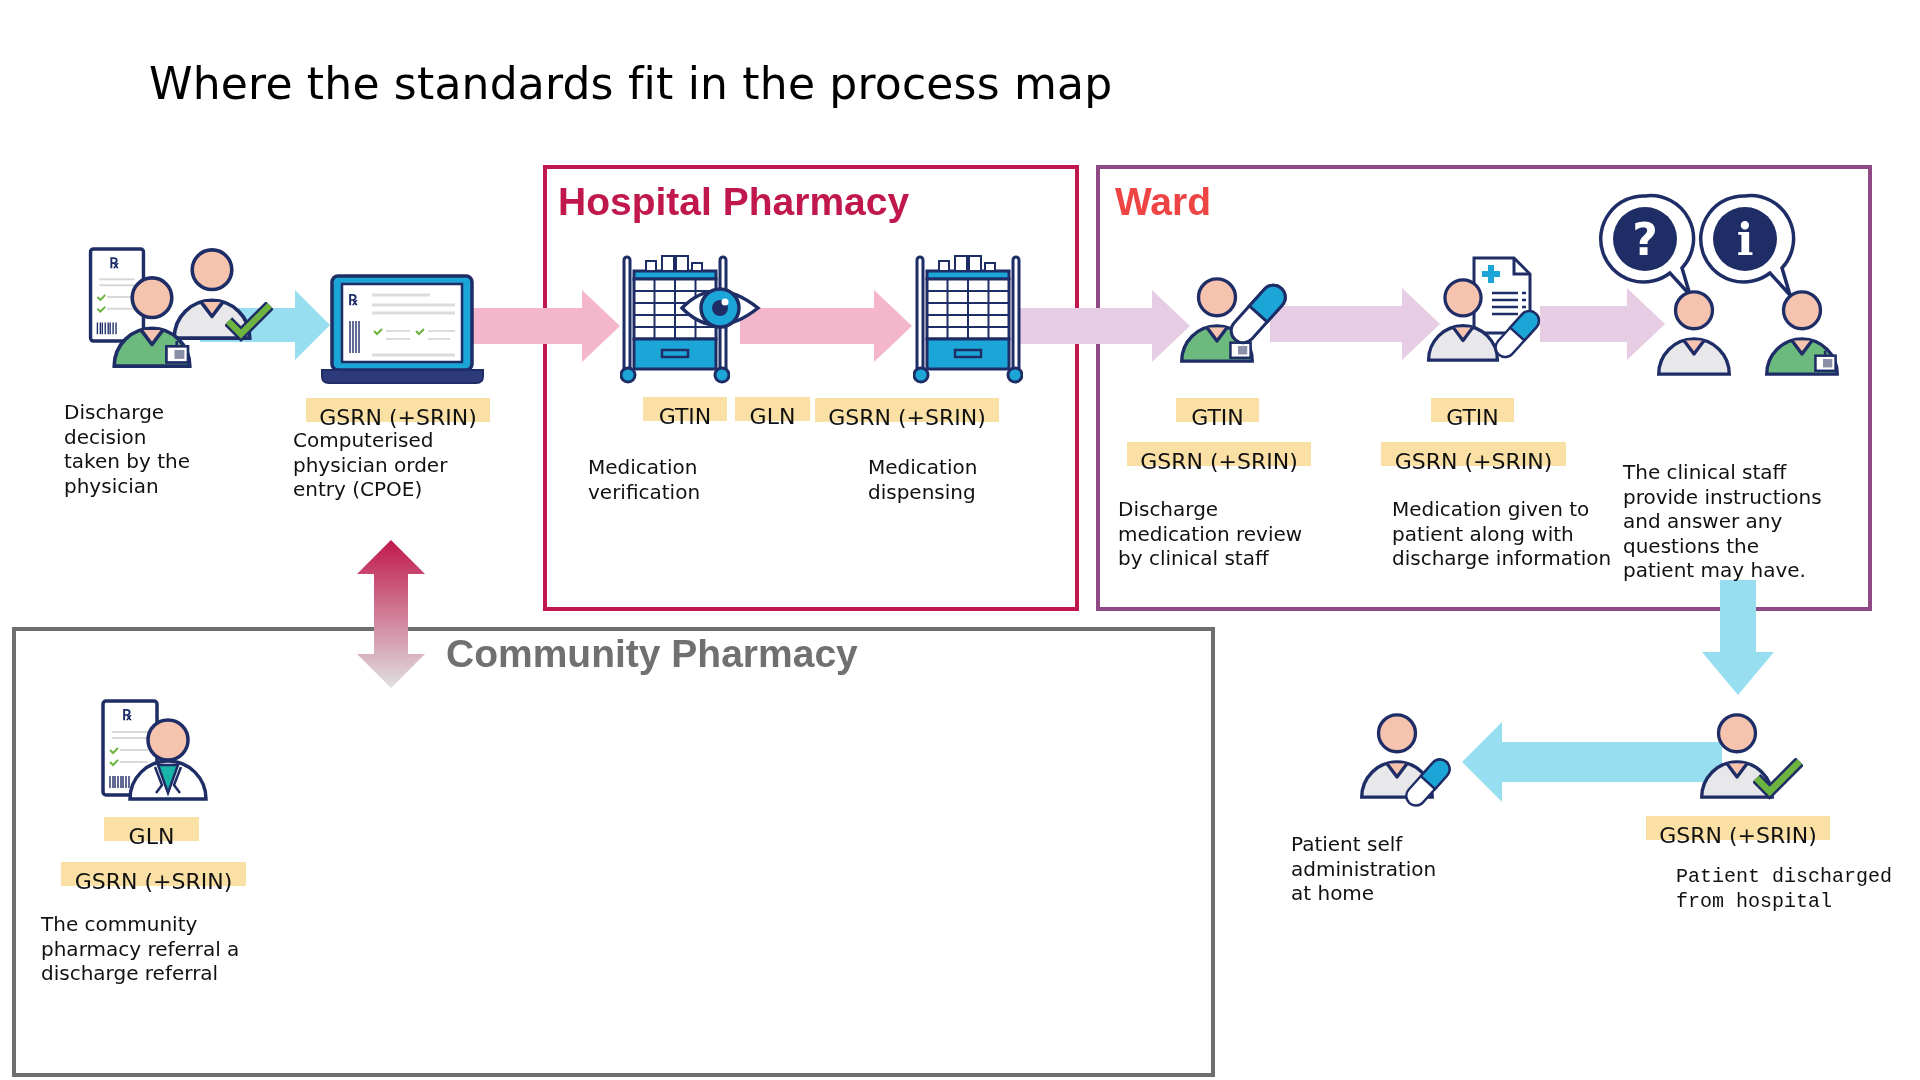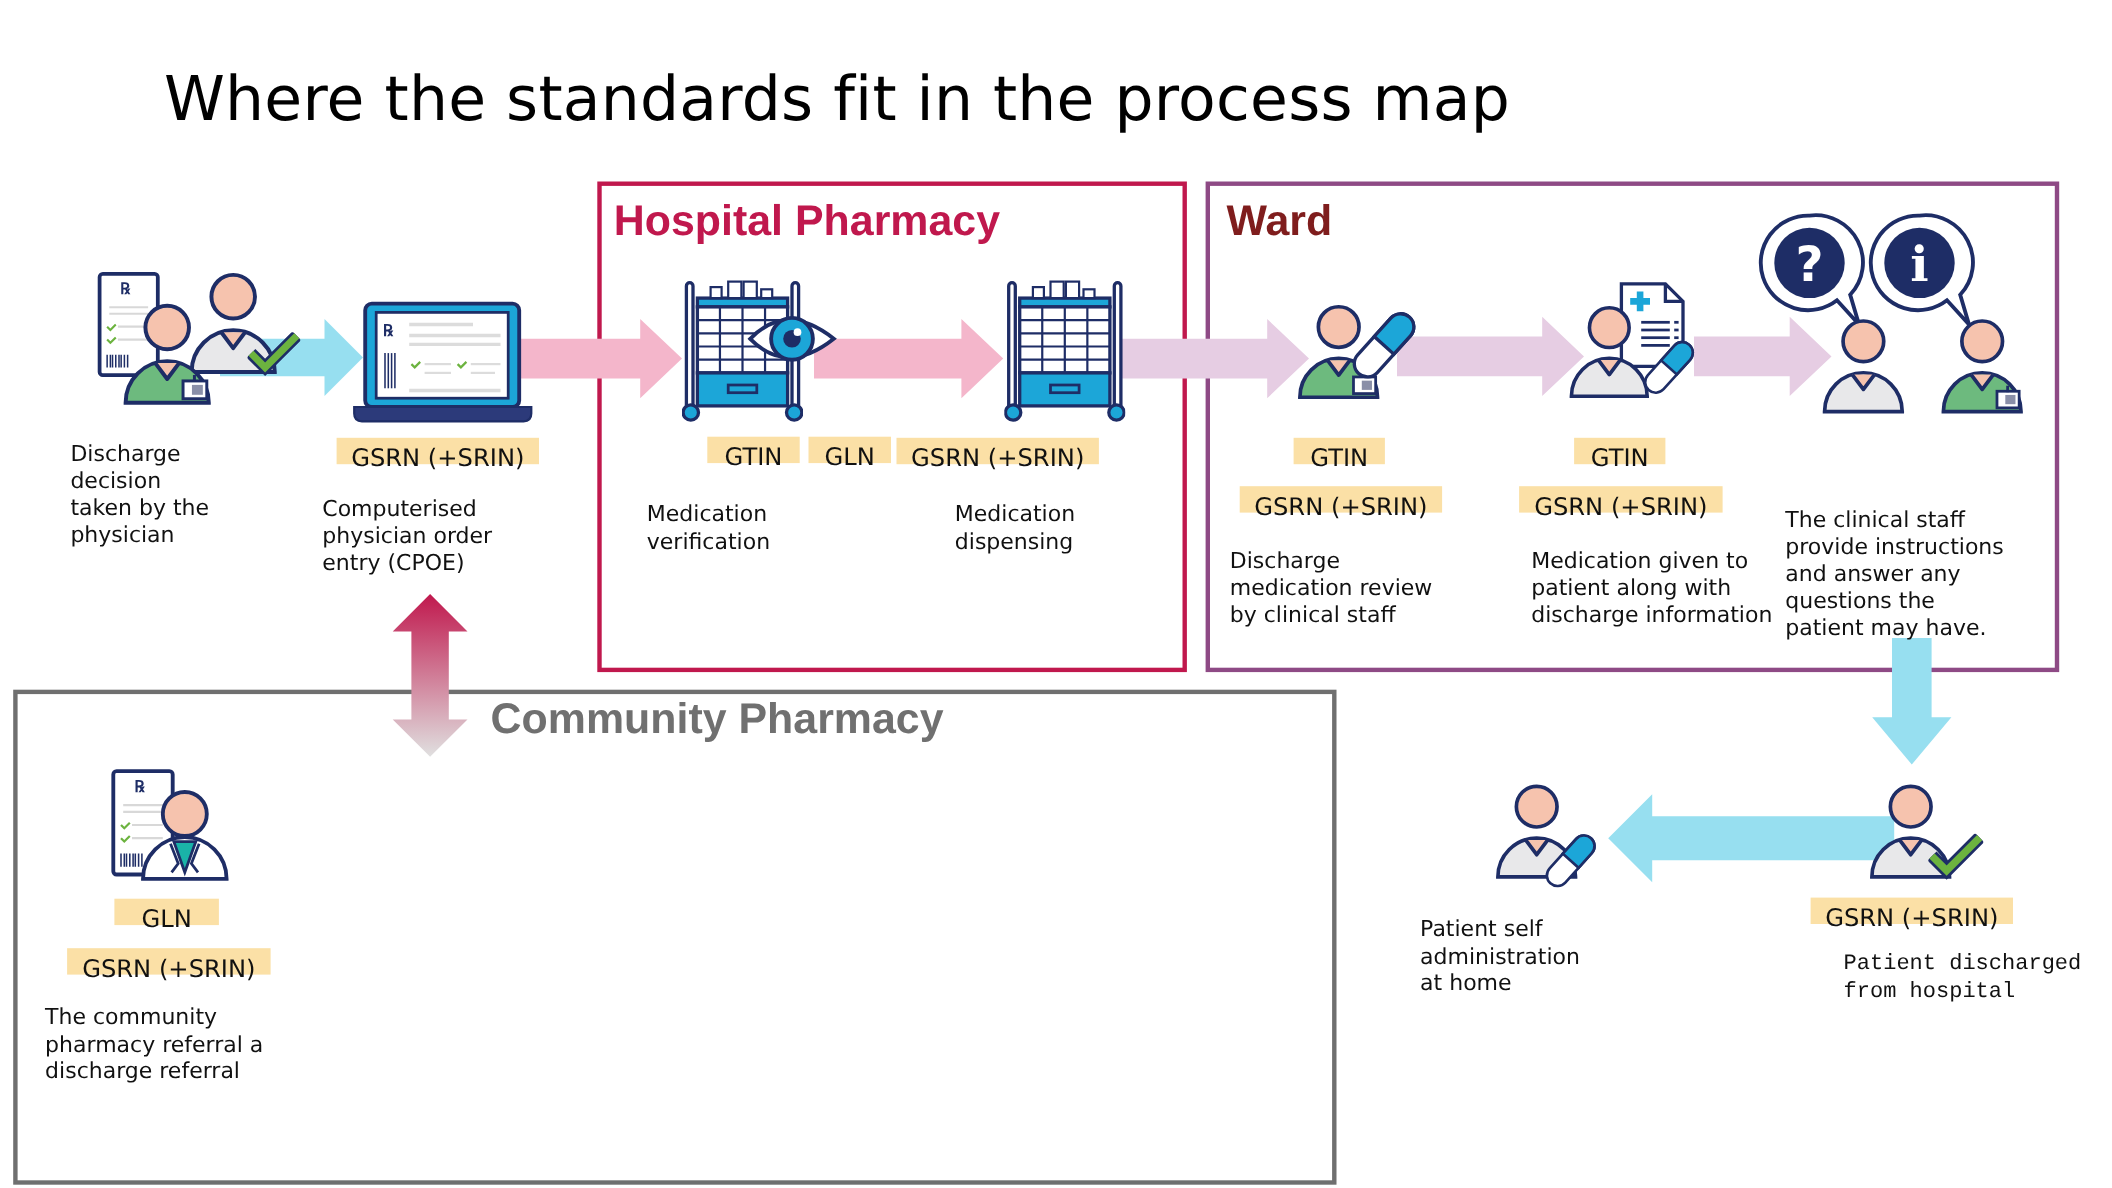--- a/index.html
+++ b/index.html
@@ -1,26 +1,26 @@
 <!DOCTYPE html>
 <html><head>
 <meta charset="utf-8">
 <style>
   html, body { margin:0; padding:0; background:#ffffff; }
   body { width:1920px; height:1080px; position:relative; overflow:hidden;
          font-family:"DejaVu Sans", sans-serif; color:#111; }
   .abs { position:absolute; }
-  .title { left:149px; top:58px; font-size:56px; color:#000; font-family:"DejaVu Sans", sans-serif; letter-spacing:0.2px; }
+  .title { left:149px; top:58px; font-size:44px; color:#000; font-family:"DejaVu Sans", sans-serif; letter-spacing:0.2px; }
   .box { position:absolute; box-sizing:border-box; }
   .box-hosp { left:543px; top:165px; width:536px; height:446px; border:4px solid #c0184d; }
   .box-ward { left:1096px; top:165px; width:776px; height:446px; border:4px solid #8e4a85; }
   .box-comm { left:12px; top:627px; width:1203px; height:450px; border:4px solid #6f6f6f; }
   .section-title { position:absolute; font-weight:bold; font-size:39px; font-family:"Liberation Sans", sans-serif; }
   .t-hosp { left:558px; top:180px; color:#c0184d; }
-  .t-ward { left:1115px; top:180px; color:#7f1d1d; }
+  .t-ward { left:1115px; top:180px; color:#ef4444; }
   .t-comm { left:446px; top:632px; color:#707070;text-align:right; }
   .badge { position:absolute; background:#fbe0a6; font-size:22px; color:#111; text-align:center;
            height:24px; line-height:40px; box-sizing:border-box; white-space:nowrap; }
   .label { position:absolute; font-size:20px; line-height:24.5px; text-align:left; color:#111; }
   svg.arr { position:absolute; overflow:visible; }
   svg.icon { position:absolute; overflow:visible; }
 </style>
 </head>
 <body>
 
@@ -273,21 +273,21 @@
 
 <div class="badge" style="left:104px;top:817px;width:95px;">GLN</div>
 <div class="badge" style="left:61px;top:862px;width:185px;">GSRN (+SRIN)</div>
 
 <div class="label" style="left:64px;top:400px;width:200px;">
   <div>Discharge</div>
   <div>decision</div>
   <div>taken by the</div>
   <div>physician</div>
 </div>
-<div class="label" style="left:293px;top:450px;width:200px;">
+<div class="label" style="left:293px;top:428px;width:200px;">
   <div>Computerised</div>
   <div>physician order</div>
   <div>entry (CPOE)</div>
 </div>
 <div class="label" style="left:588px;top:455px;width:200px;">
   <div>Medication</div>
   <div>verification</div>
 </div>
 <div class="label" style="left:868px;top:455px;width:200px;">
   <div>Medication</div>

